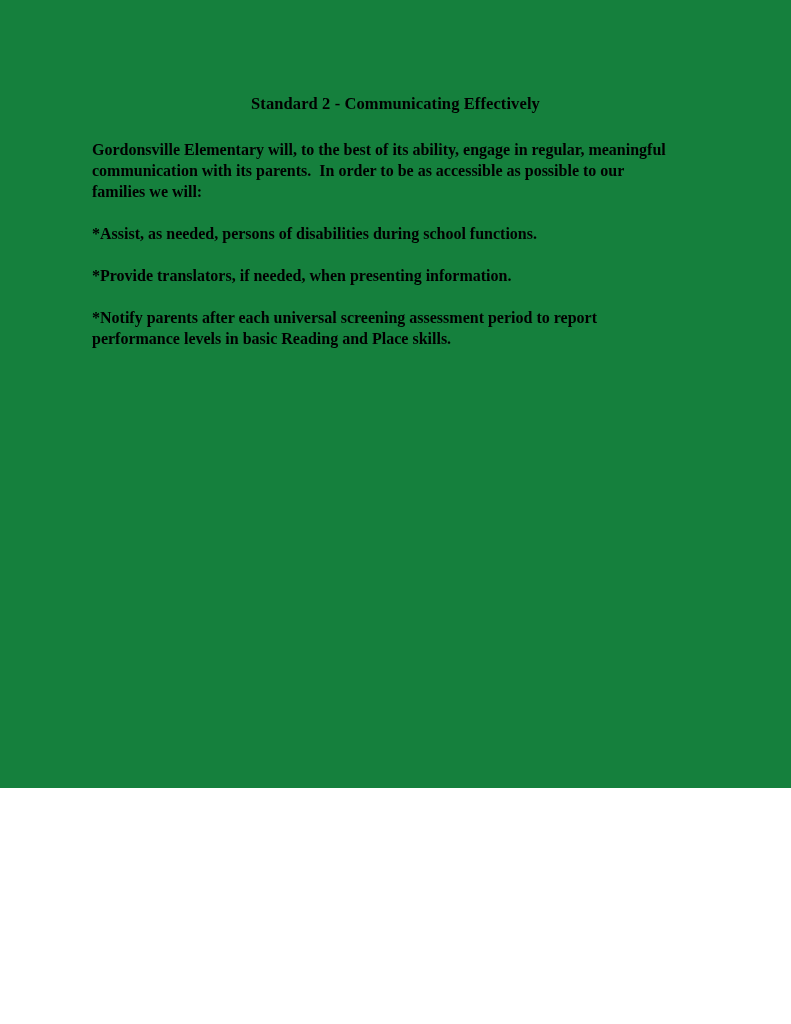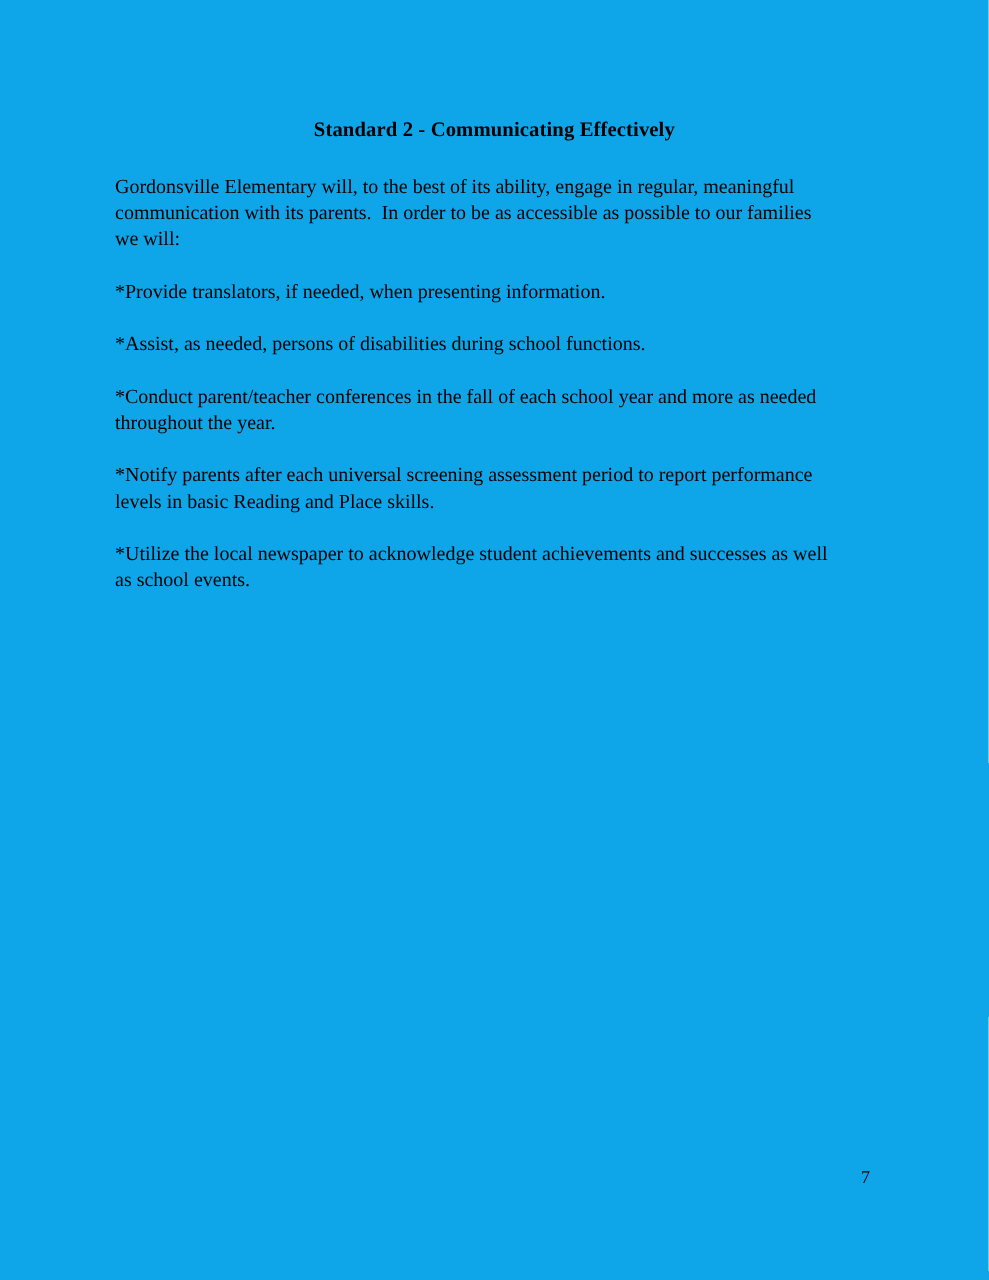--- a/index.html
+++ b/index.html
@@ -3,39 +3,40 @@
 <meta charset="utf-8">
 <style>
   html, body {
     margin: 0;
     padding: 0;
     background: #ffffff;
   }
   .page {
     position: relative;
     width: 791px;
-    height: 1024px;
-    background: #0ea5e9;
+    height: 788px;
+    background: #15803d;
     font-family: "Liberation Serif", serif;
     color: #000000;
     overflow: hidden;
     box-sizing: border-box;
   }
   .doc-title {
     margin: 0;
     padding-top: 93px;
     text-align: center;
     font-size: 16.5px;
     font-weight: bold;
     line-height: 21px;
     letter-spacing: 0.1px;
   }
   .content {
     box-sizing: border-box;
     padding: 25px 120px 0 92px;
+    font-weight: bold;
   }
   .content p {
     margin: 0 0 21px 0;
     font-size: 16px;
     line-height: 21px;
     white-space: pre-wrap;
   }
   .page-number {
     position: absolute;
     top: 933px;
@@ -47,22 +48,20 @@
 </head>
 <body>
 
 <div class="page">
   <h1 class="doc-title">Standard 2 - Communicating Effectively</h1>
 
   <div class="content">
     <p>Gordonsville Elementary will, to the best of its ability, engage in regular, meaningful communication with its parents.  In order to be as accessible as possible to our families we will:</p>
 
     <div>
+        <p>*Assist, as needed, persons of disabilities during school functions.</p>
         <p>*Provide translators, if needed, when presenting information.</p>
-        <p>*Assist, as needed, persons of disabilities during school functions.</p>
-        <p>*Conduct parent/teacher conferences in the fall of each school year and more as needed throughout the year.</p>
         <p>*Notify parents after each universal screening assessment period to report performance levels in basic Reading and Place skills.</p>
-        <p>*Utilize the local newspaper to acknowledge student achievements and successes as well as school events.</p>
       </div>
   </div>
 
   <div class="page-number">7</div>
 </div>
 
 </body></html>

